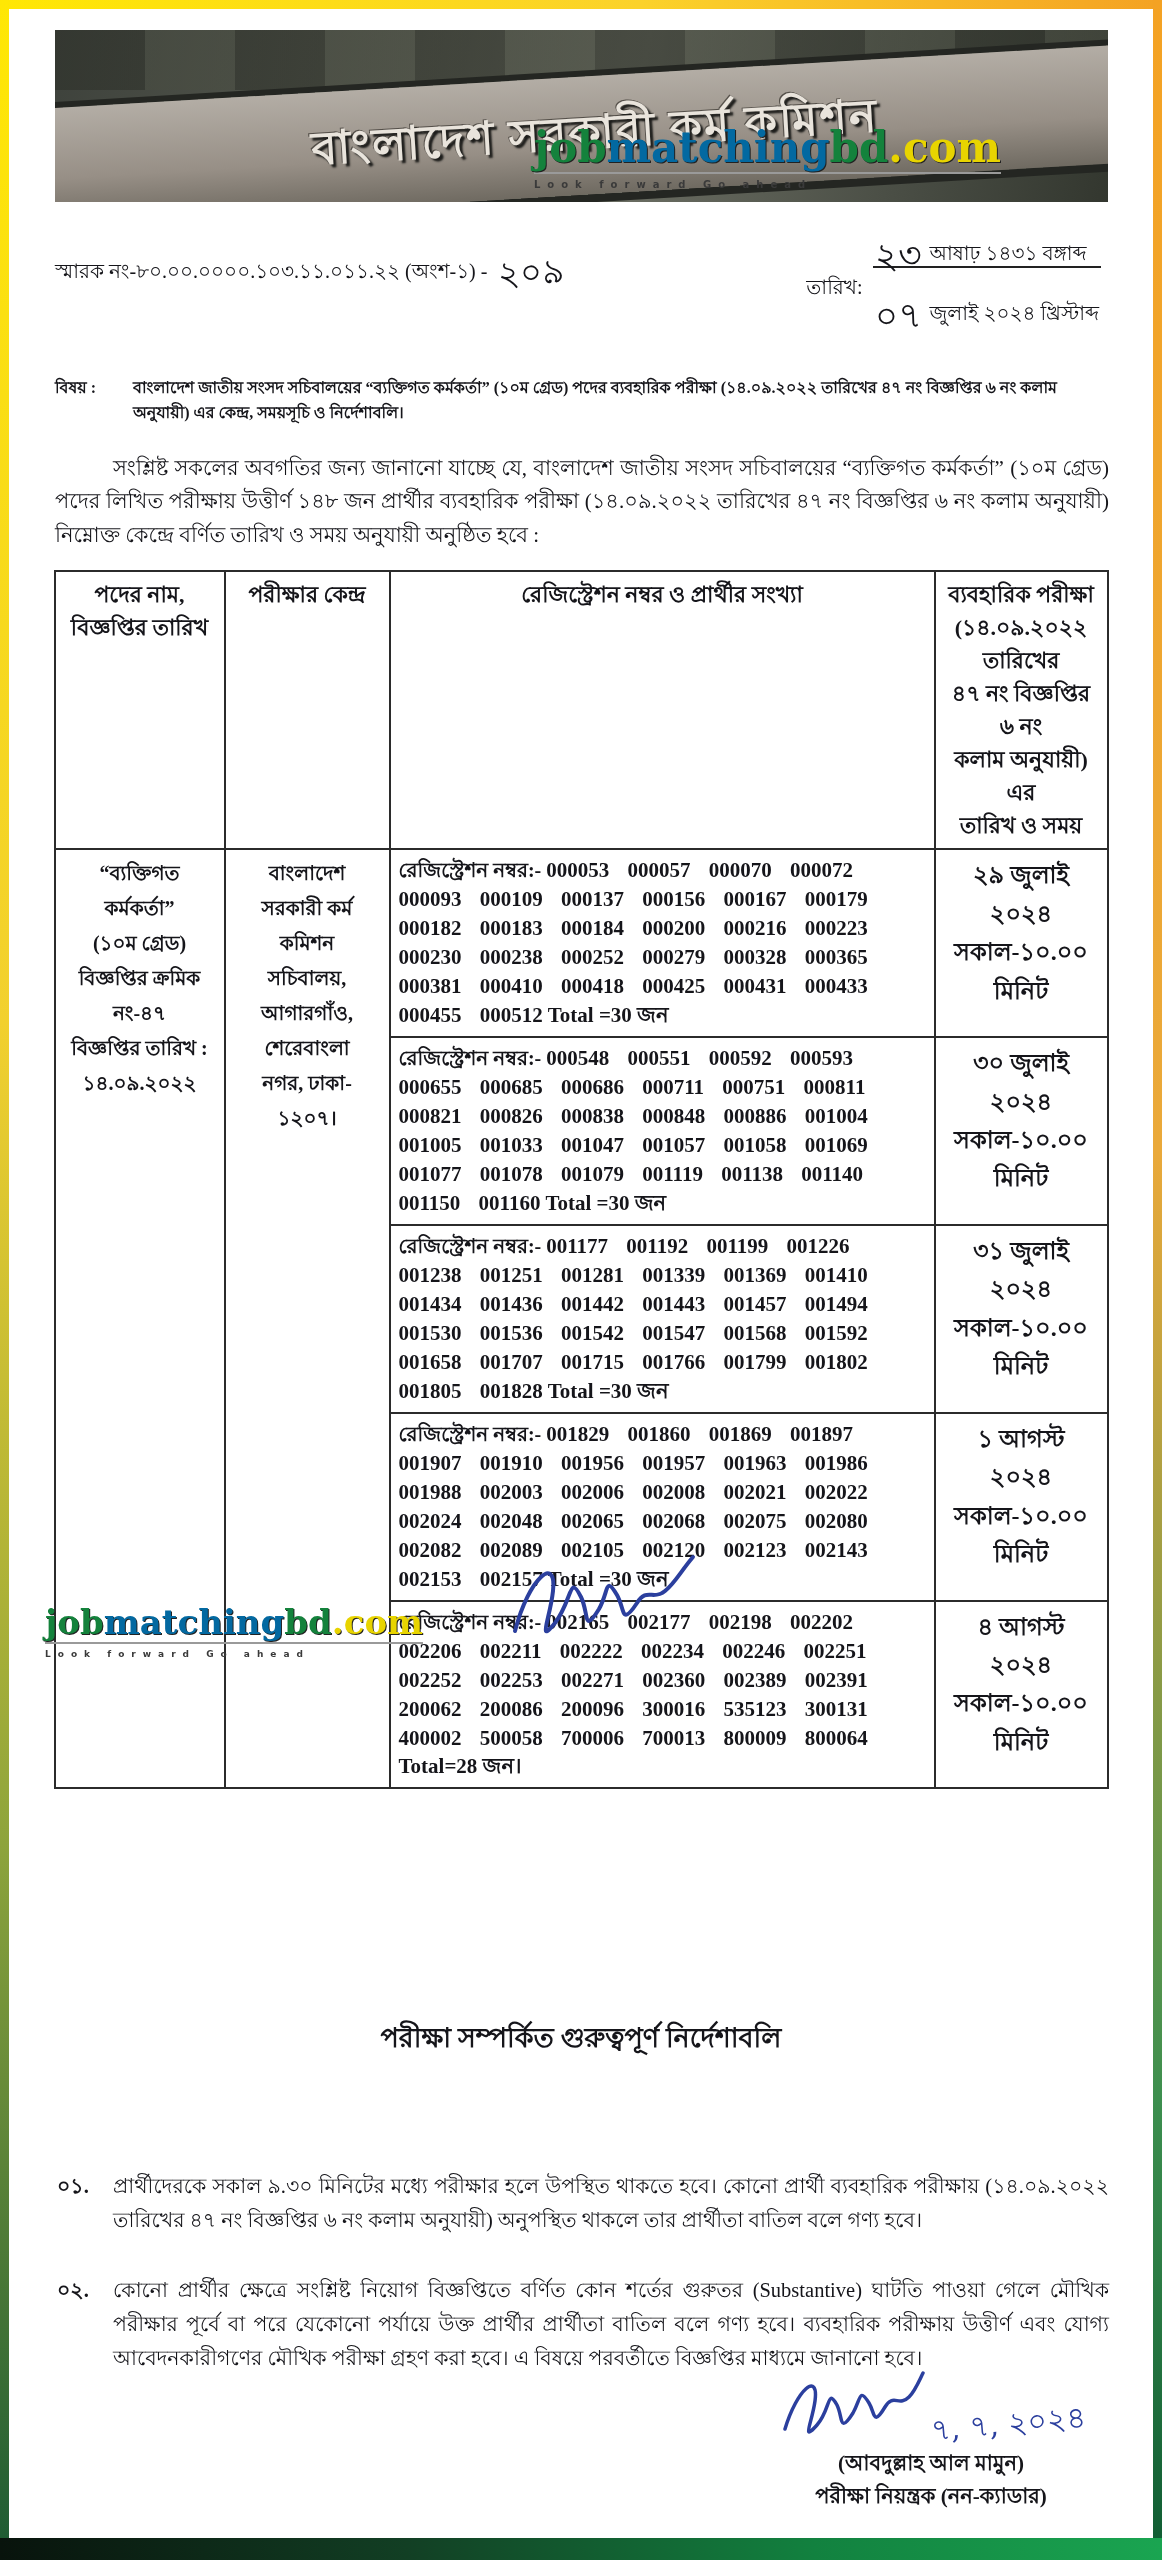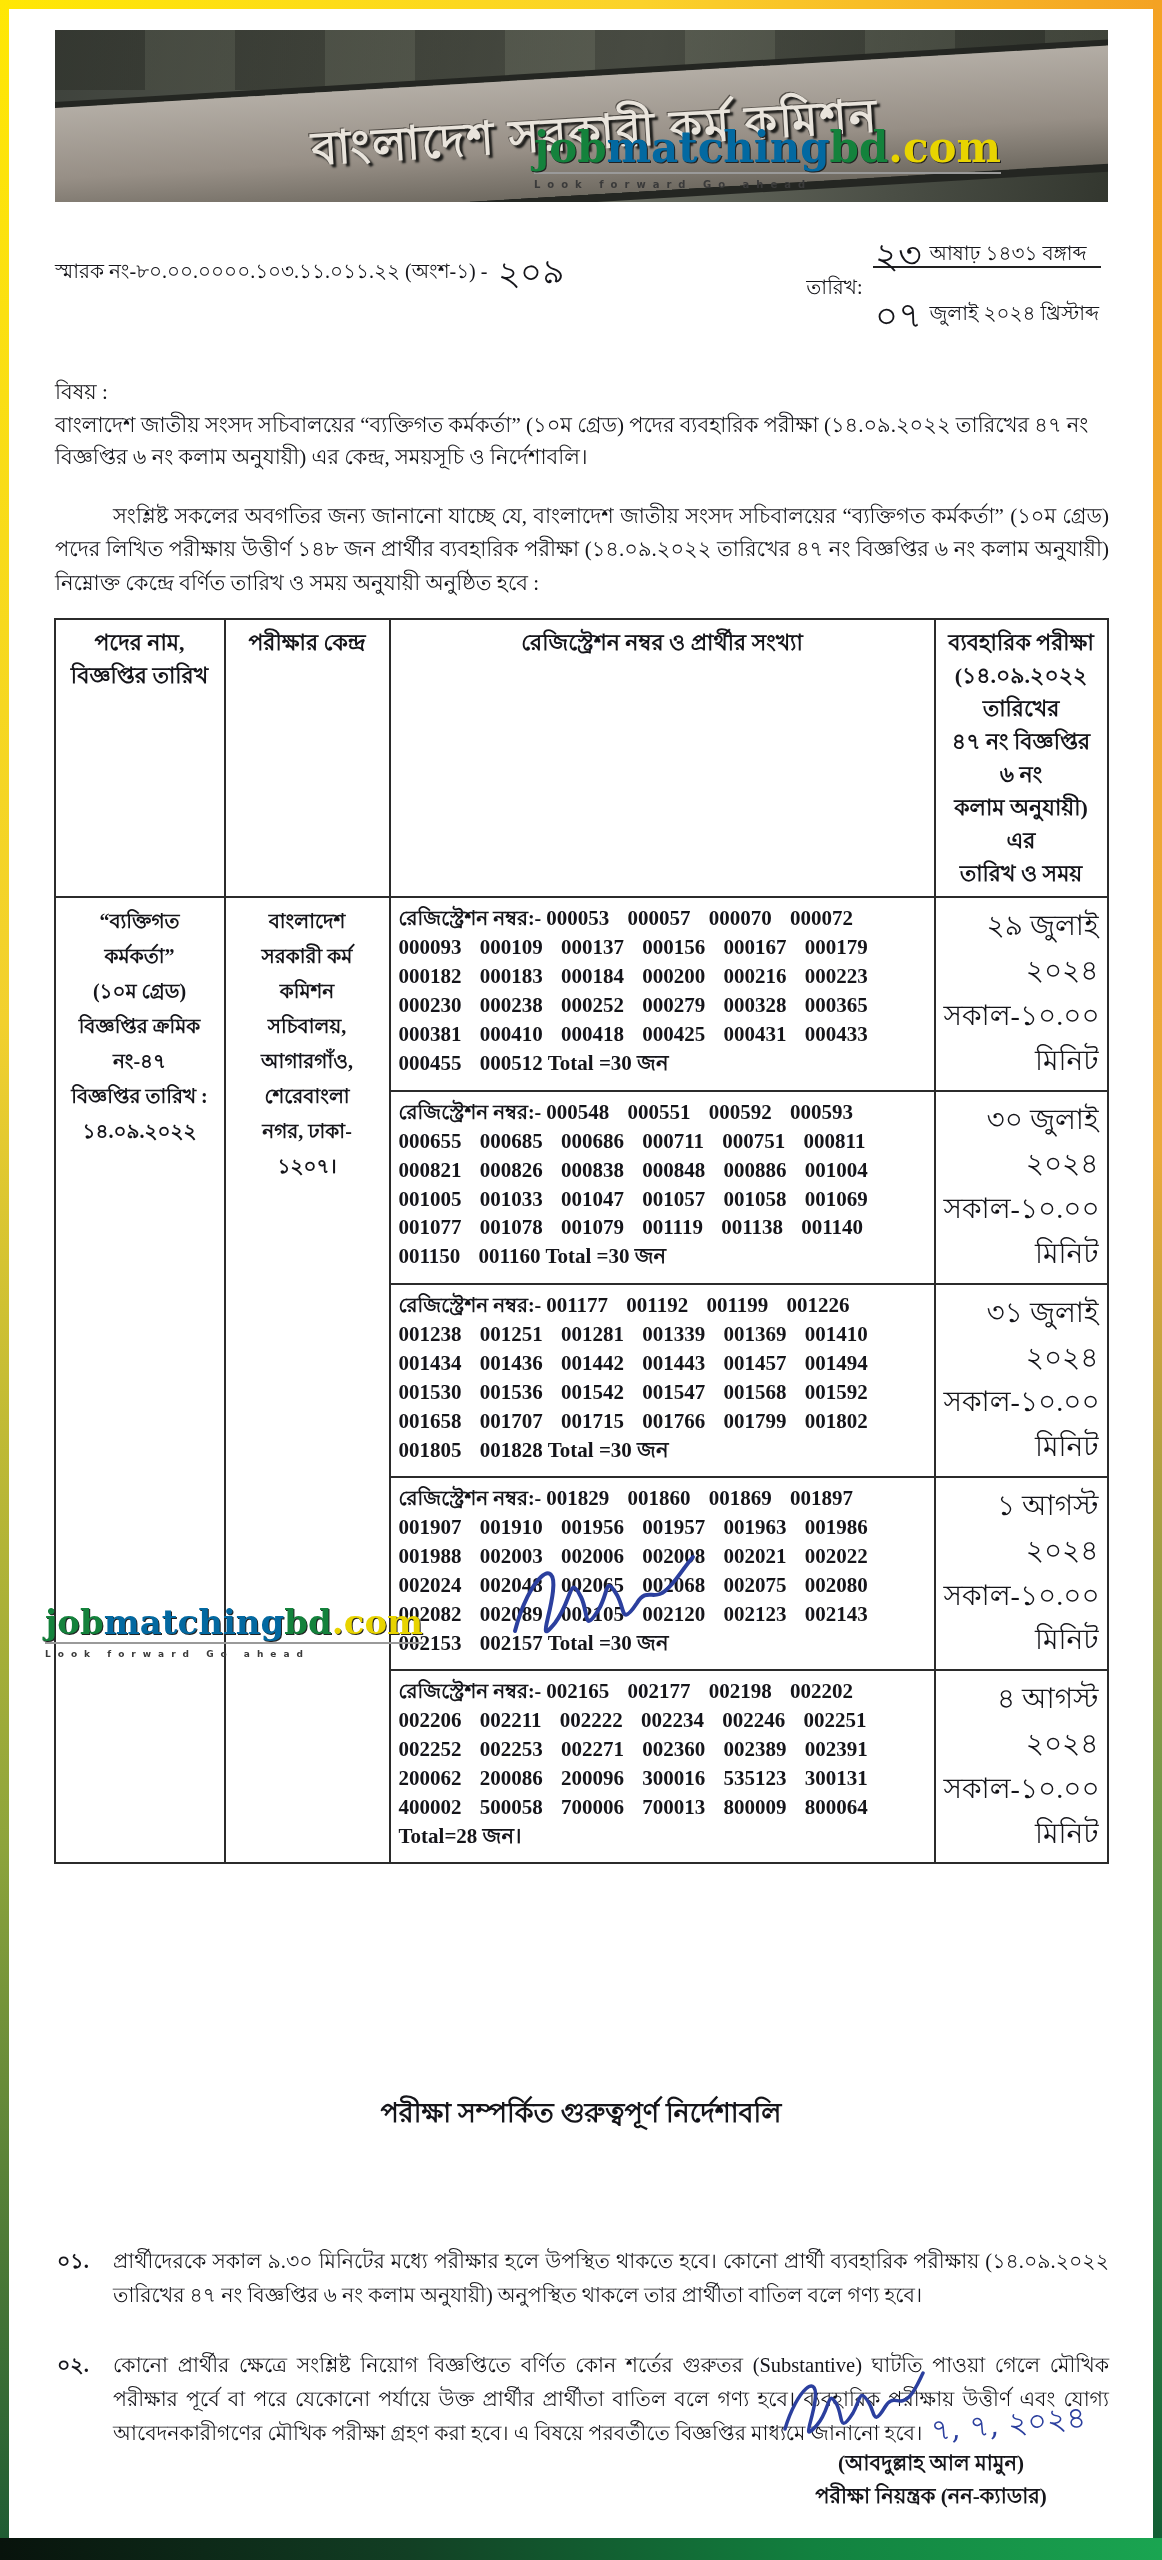--- a/index.html
+++ b/index.html
@@ -50,38 +50,38 @@
   .memoleft{font-size:20px;padding-top:18px;}
   .hand{font-family:"DejaVu Serif",serif;display:inline-block;}
   .memoleft .hand{font-size:34px;transform:rotate(-3deg);margin-left:6px;vertical-align:-6px;}
   .dateblock{display:flex;align-items:center;gap:10px;font-size:20px;}
   .datefrac{display:inline-block;text-align:left;}
   .datefrac .top{border-bottom:2px solid #222;padding:0 14px 2px 2px;}
   .datefrac .bot{padding:2px 14px 0 2px;}
   .datefrac .hand{font-size:36px;transform:rotate(-2deg);vertical-align:-8px;margin-right:8px;}
 
   
-  .subject{display:flex;margin:28px 44px 0 46px;font-size:21px;font-weight:normal;line-height:1.55;flex-direction:column;}
+  .subject{display:flex;margin:28px 44px 0 46px;font-size:16px;font-weight:bold;line-height:1.55;}
   .subject .lbl{width:78px;flex:none;}
   .intro{margin:26px 44px 0 46px;font-size:21px;line-height:1.6;text-indent:58px;text-align:justify;}
 
   
   table.sched{border-collapse:collapse;margin:18px auto 0;width:1053px;table-layout:fixed;}
   table.sched col.c1{width:170px;} table.sched col.c2{width:165px;}
   table.sched col.c3{width:545px;} table.sched col.c4{width:173px;}
   table.sched th,table.sched td{border:2px solid #2b2b2b;vertical-align:top;padding:6px 8px;}
   table.sched th{font-size:22px;font-weight:bold;text-align:center;line-height:1.5;white-space:pre-line;}
   td.postcell,td.centercell{text-align:center;font-size:20px;font-weight:bold;line-height:1.75;white-space:pre-line;padding-top:64px;}
   td.centercell{font-weight:bold;}
   td.regcell{font-size:20px;line-height:1.38;}
   .reglabel{font-weight:bold;font-size:20px;}
   .regnums{font-family:"Liberation Serif",serif;font-weight:bold;font-size:21px;word-spacing:13px;}
   .regtotal{font-family:"Liberation Serif",serif;font-weight:bold;font-size:21px;}
   .regtotal.blockline{display:block;}
-  td.whencell{text-align:right;font-size:28px;font-weight:normal;line-height:1.6;padding-top:10px;}
+  td.whencell{text-align:center;font-size:24px;font-weight:bold;line-height:1.6;padding-top:10px;}
 
   
   .scribble{position:absolute;left:492px;top:1538px;z-index:3;}
   .sigblock{position:absolute;right:42px;top:2358px;width:360px;text-align:center;z-index:3;}
   .sigblock .sigrow{display:flex;align-items:flex-end;justify-content:center;gap:6px;margin-bottom:-4px;}
   .sigdate{color:#2b3f9e;font-size:30px;white-space:nowrap;transform:rotate(-5deg);font-family:"DejaVu Serif",serif;}
   .signame{font-size:21px;font-weight:bold;line-height:1.55;}
   .sigdesig{font-size:21px;font-weight:bold;}
 
   

